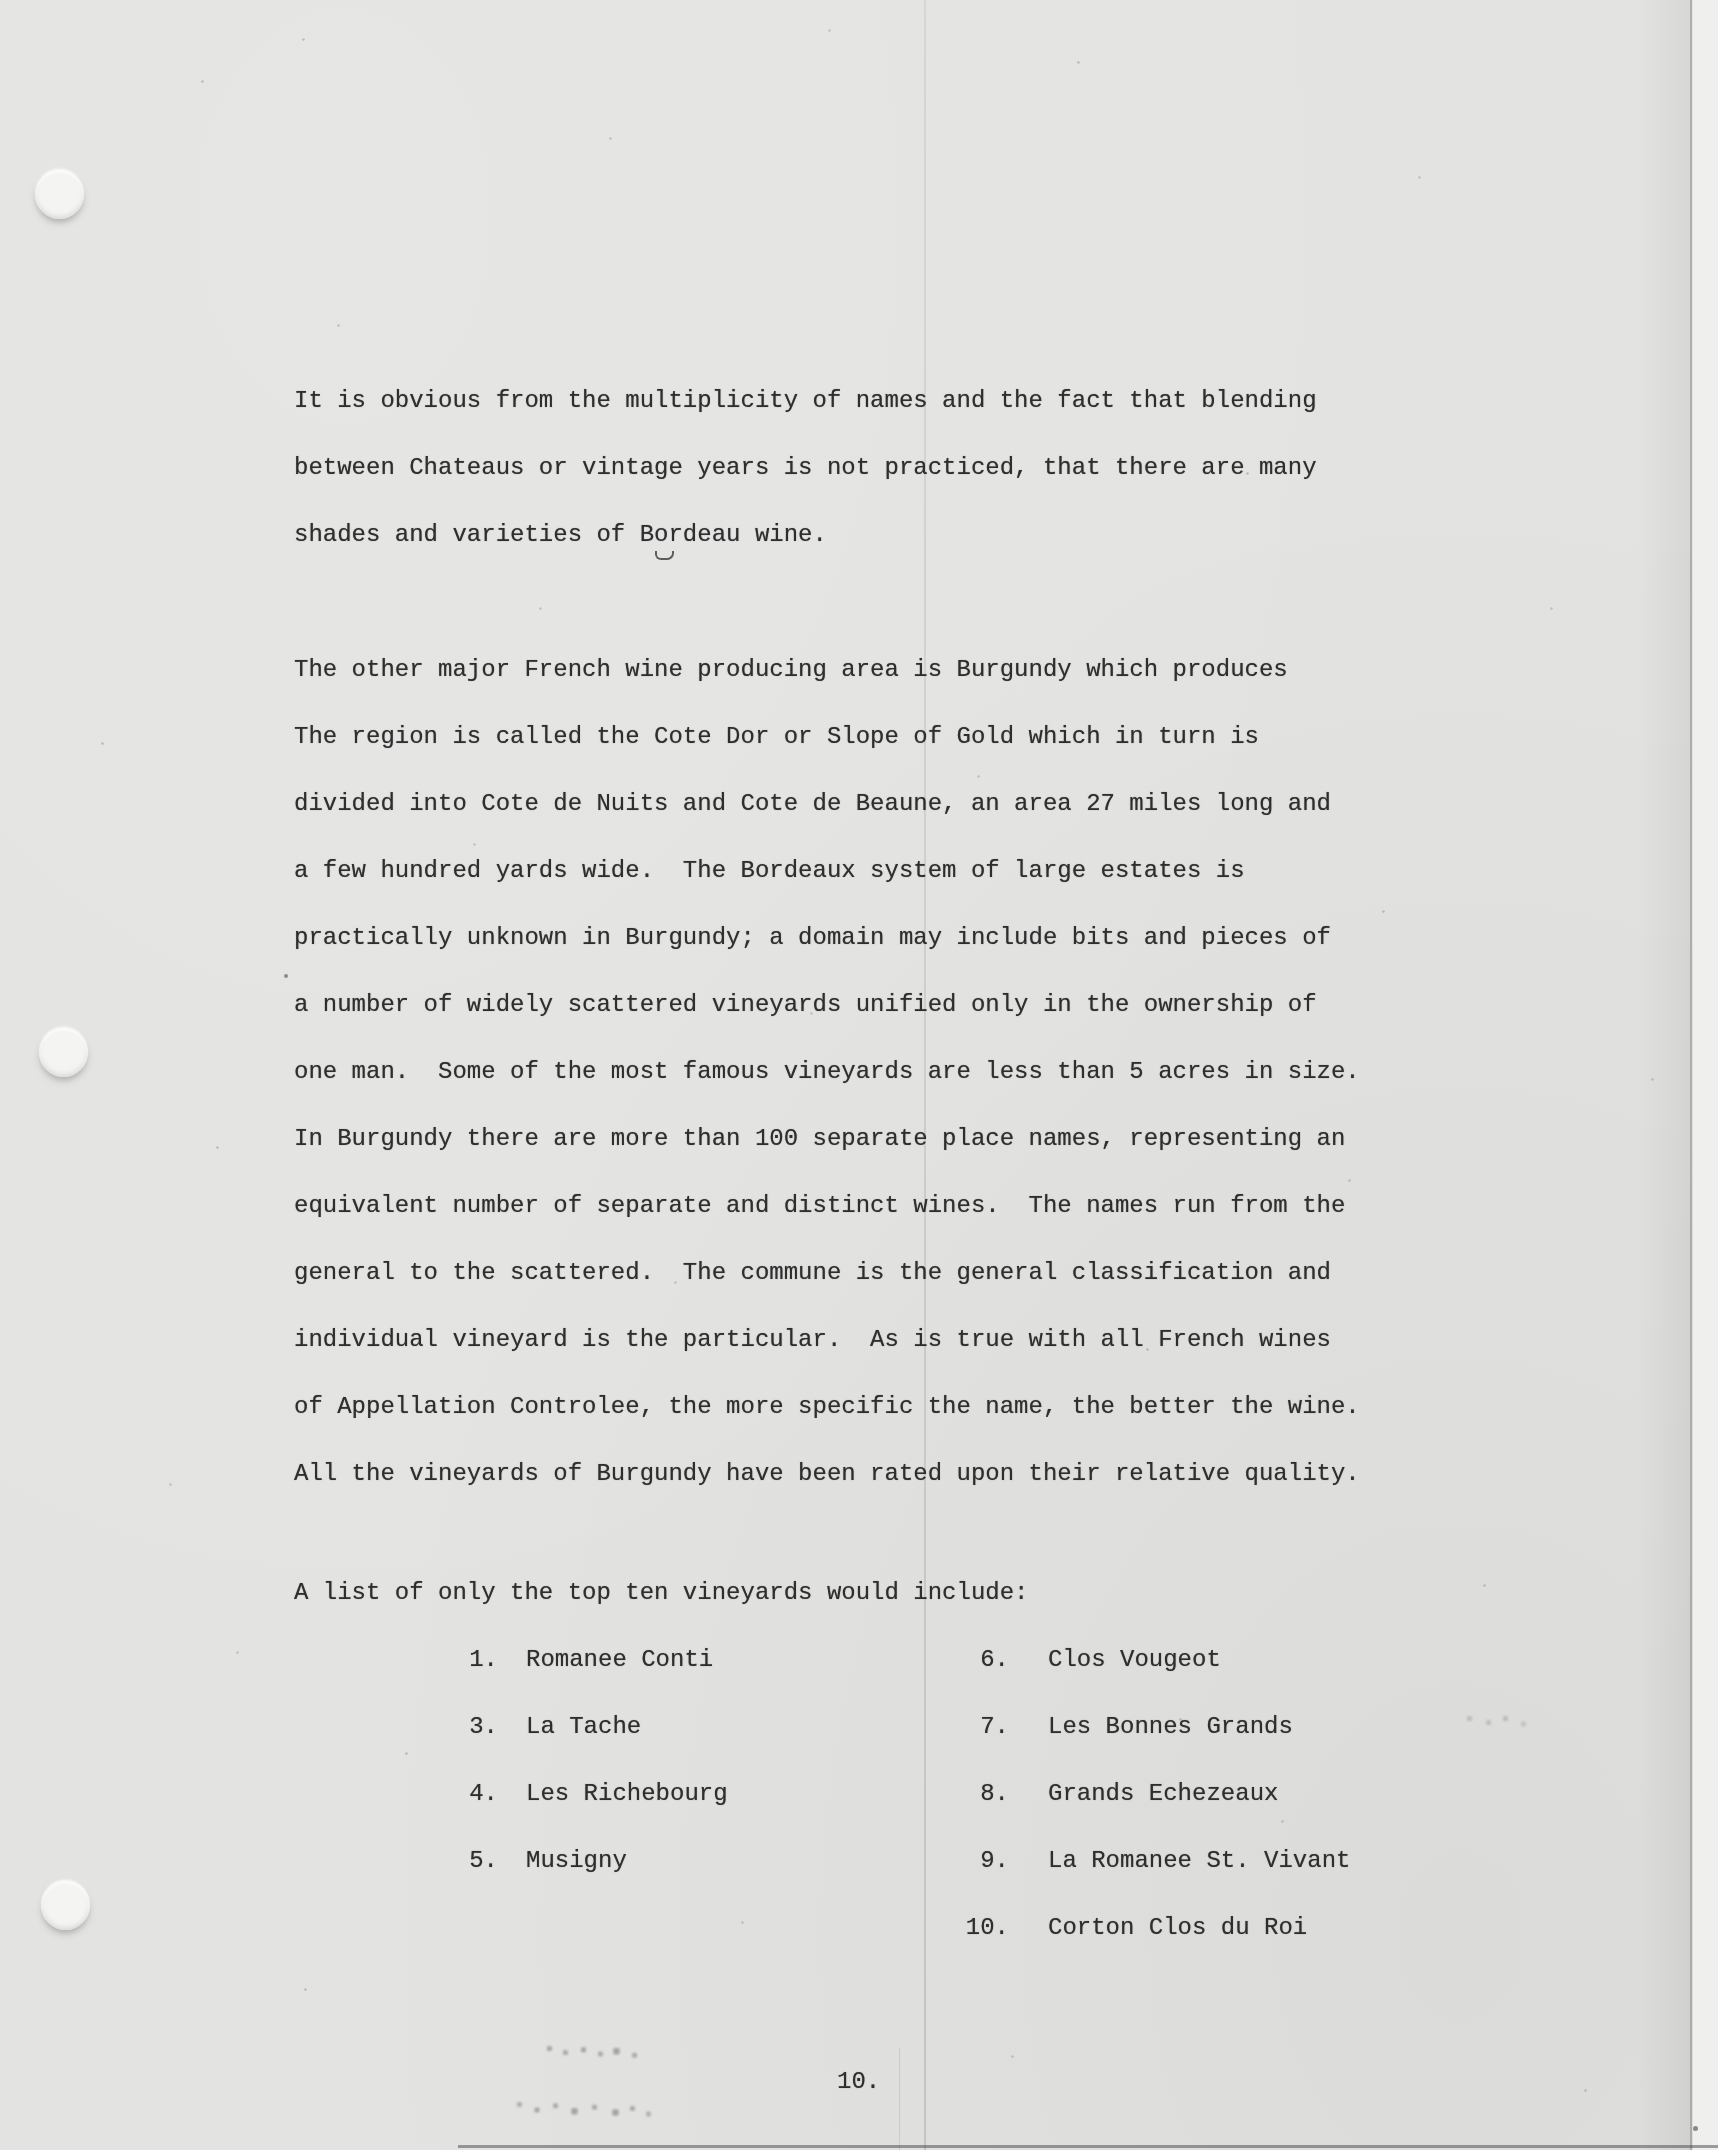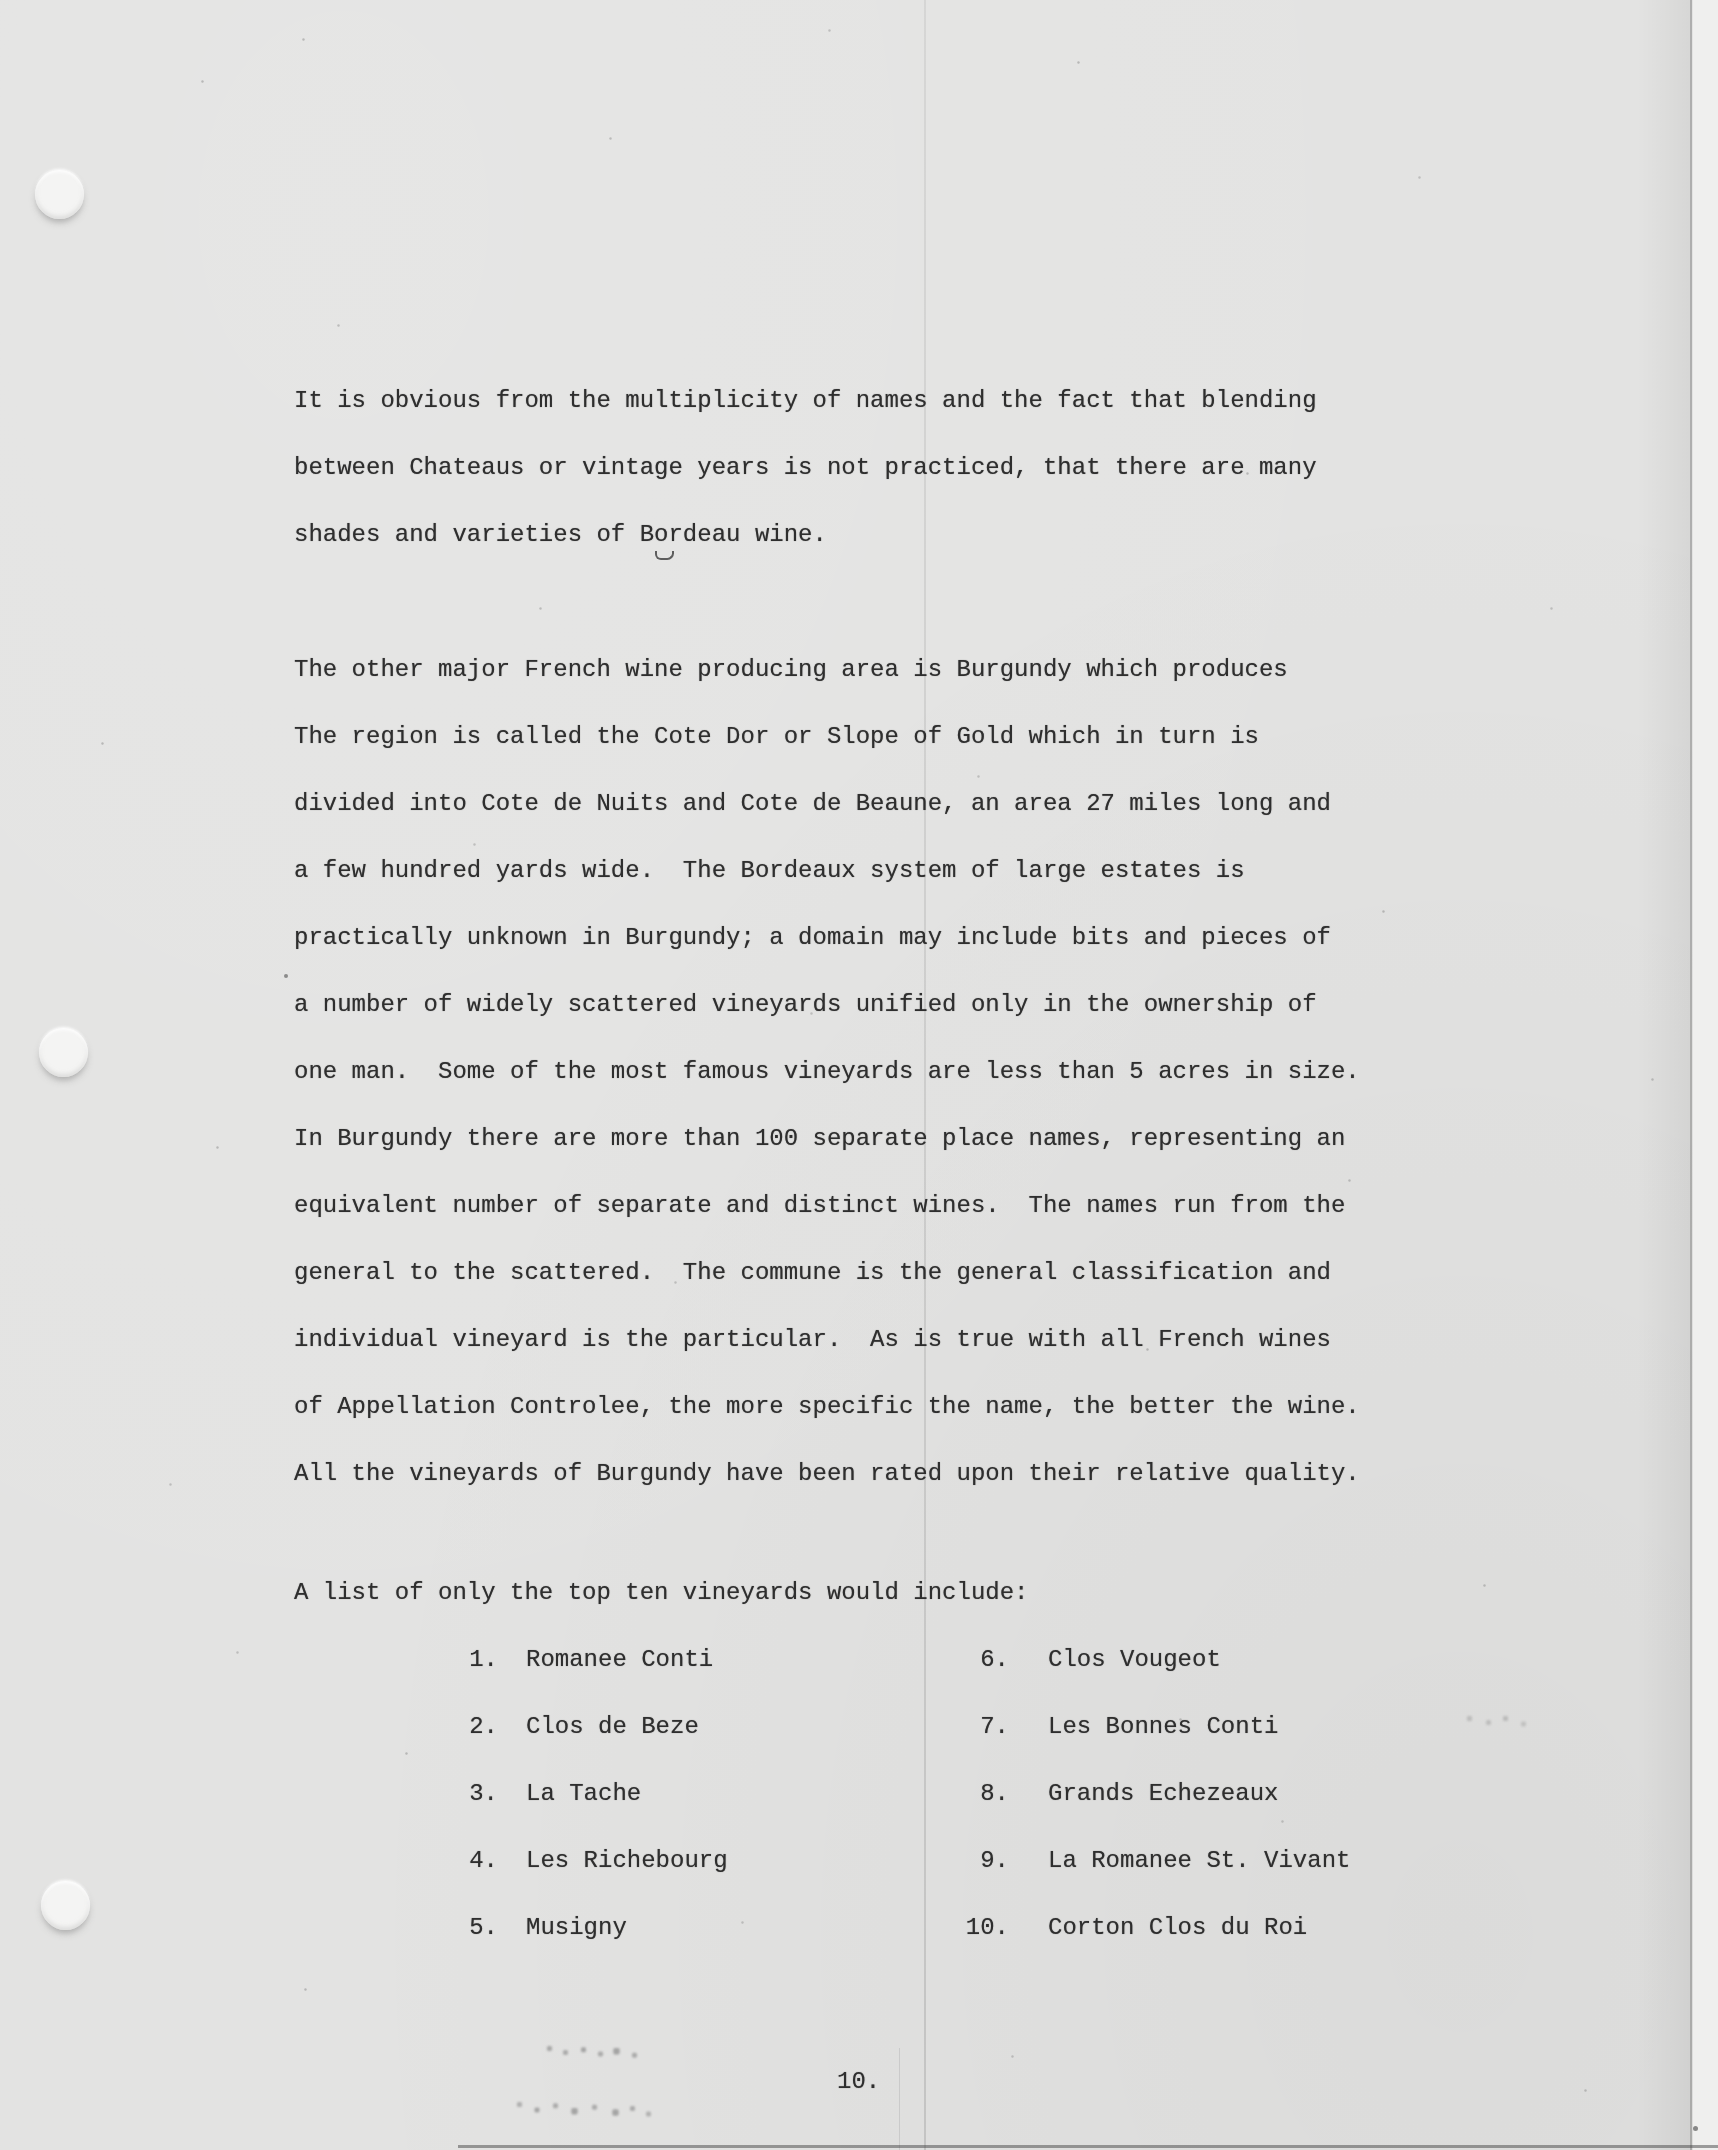--- a/index.html
+++ b/index.html
@@ -165,28 +165,27 @@
       <div class="tline">general to the scattered.  The commune is the general classification and</div>
       <div class="tline">individual vineyard is the particular.  As is true with all French wines</div>
       <div class="tline">of Appellation Controlee, the more specific the name, the better the wine.</div>
       <div class="tline">All the vineyards of Burgundy have been rated upon their relative quality.</div>
     </div>
 
   <div id="intro">A list of only the top ten vineyards would include:</div>
 
   <div id="list-left">
       <div class="vrow"><span class="num">1.</span><span class="nm">Romanee Conti</span></div>
-      <div class="vrow"><span class="num">2.</span><span class="nm">Clos de Beze</span></div>
       <div class="vrow"><span class="num">3.</span><span class="nm">La Tache</span></div>
       <div class="vrow"><span class="num">4.</span><span class="nm">Les Richebourg</span></div>
       <div class="vrow"><span class="num">5.</span><span class="nm">Musigny</span></div>
     </div>
   <div id="list-right">
       <div class="vrow"><span class="num">6.</span><span class="nm">Clos Vougeot</span></div>
-      <div class="vrow"><span class="num">7.</span><span class="nm">Les Bonnes Conti</span></div>
+      <div class="vrow"><span class="num">7.</span><span class="nm">Les Bonnes Grands</span></div>
       <div class="vrow"><span class="num">8.</span><span class="nm">Grands Echezeaux</span></div>
       <div class="vrow"><span class="num">9.</span><span class="nm">La Romanee St. Vivant</span></div>
       <div class="vrow"><span class="num">10.</span><span class="nm">Corton Clos du Roi</span></div>
     </div>
 
   <div id="pageno">10.</div>
 
 </div>
 
 

